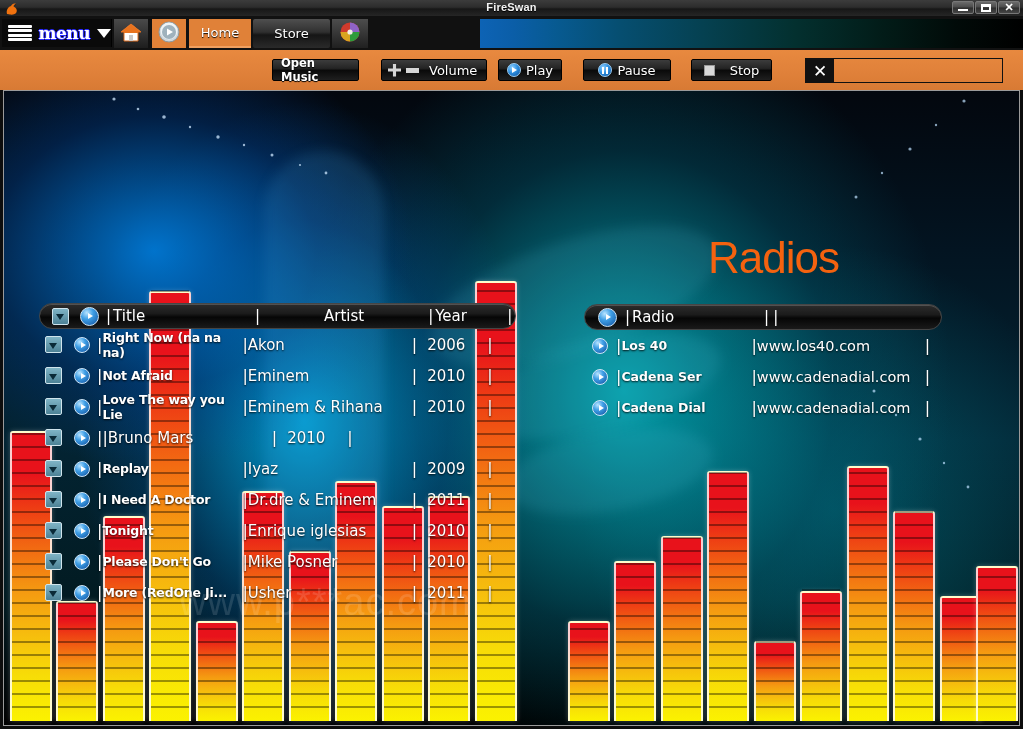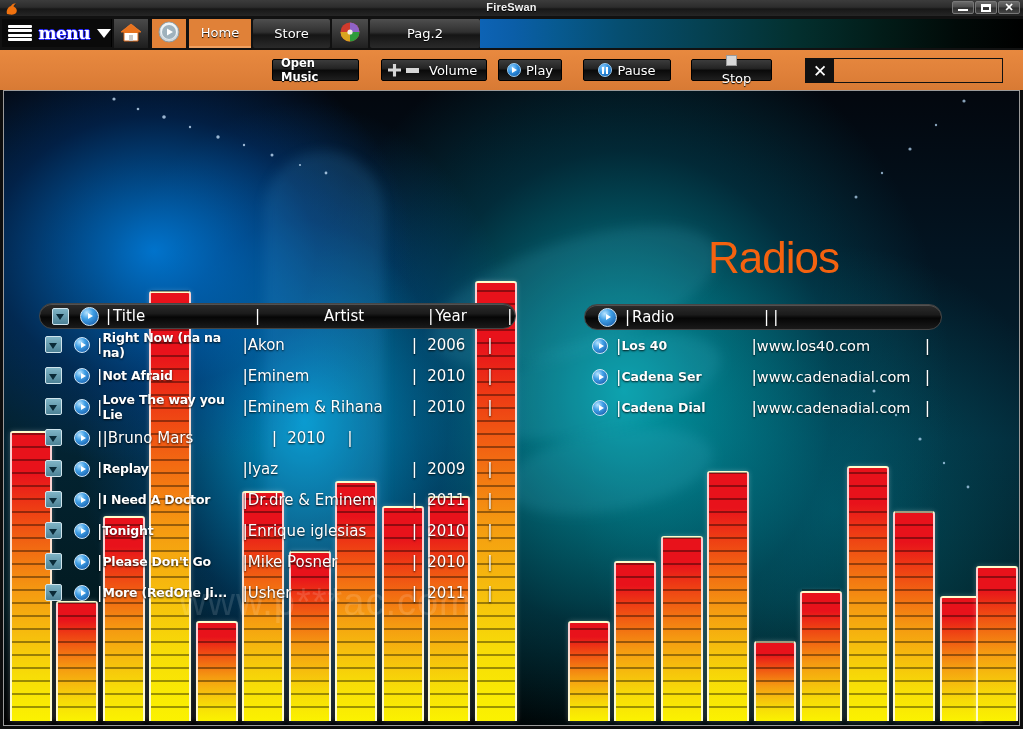--- a/index.html
+++ b/index.html
@@ -130,21 +130,21 @@
     display:flex; align-items:center; justify-content:center; gap:5px;
     cursor:pointer; padding:0 8px;
     font-family:"DejaVu Sans", sans-serif;
     text-shadow:0 1px 1px #000;
     position:absolute; top:59px;
   }
   #btn-open-music { left:272px; width:87px; font-size:11.5px; }
   #btn-volume   { left:381px; width:106px; justify-content:flex-start; padding-left:6px;}
   #btn-play     { left:498px; width:64px; }
   #btn-pause    { left:583px; width:88px; }
-  #btn-stop     { left:691px; width:81px;flex-direction:column; }
+  #btn-stop     { left:691px; width:81px; }
   .vol-plus, .vol-minus {
     display:inline-block; background:#d6d6d6; position:relative; flex:none;
   }
   .vol-plus { width:13px;height:13px;
     clip-path: polygon(38% 0,62% 0,62% 38%,100% 38%,100% 62%,62% 62%,62% 100%,38% 100%,38% 62%,0 62%,0 38%,38% 38%);
   }
   .vol-minus { width:13px;height:5px; }
   .media-circle {
     width:14px;height:14px;border-radius:50%;
     background: radial-gradient(circle at 35% 30%, #8fd0ff 0%, #2e8fe0 45%, #0b4f9c 100%);
@@ -372,23 +372,20 @@
         <svg width="22" height="22" viewBox="0 0 22 22">
           <circle cx="11" cy="11" r="9.5" fill="#cf3a2c"></circle>
           <path d="M11 1.5 A9.5 9.5 0 0 1 20.5 11 L11 11 Z" fill="#8f63c8"></path>
           <path d="M20.5 11 A9.5 9.5 0 0 1 11 20.5 L11 11 Z" fill="#2f9c3c"></path>
           <path d="M11 20.5 A9.5 9.5 0 0 1 1.5 11 L11 11 Z" fill="#d9a41f"></path>
           <circle cx="11" cy="11" r="2.6" fill="#f2efe6"></circle>
         </svg>
       </span>
     </div>
 
-    <div class="tab" id="tab-pag2">
-      <span>Pag.2</span>
-    </div>
   </div>
 
   <div id="toolbar"></div>
 
   <div class="dark-btn" id="btn-open-music">
     <span>Open Music</span>
   </div>
 
   <div class="dark-btn" id="btn-volume">
     <span class="vol-plus"></span>

